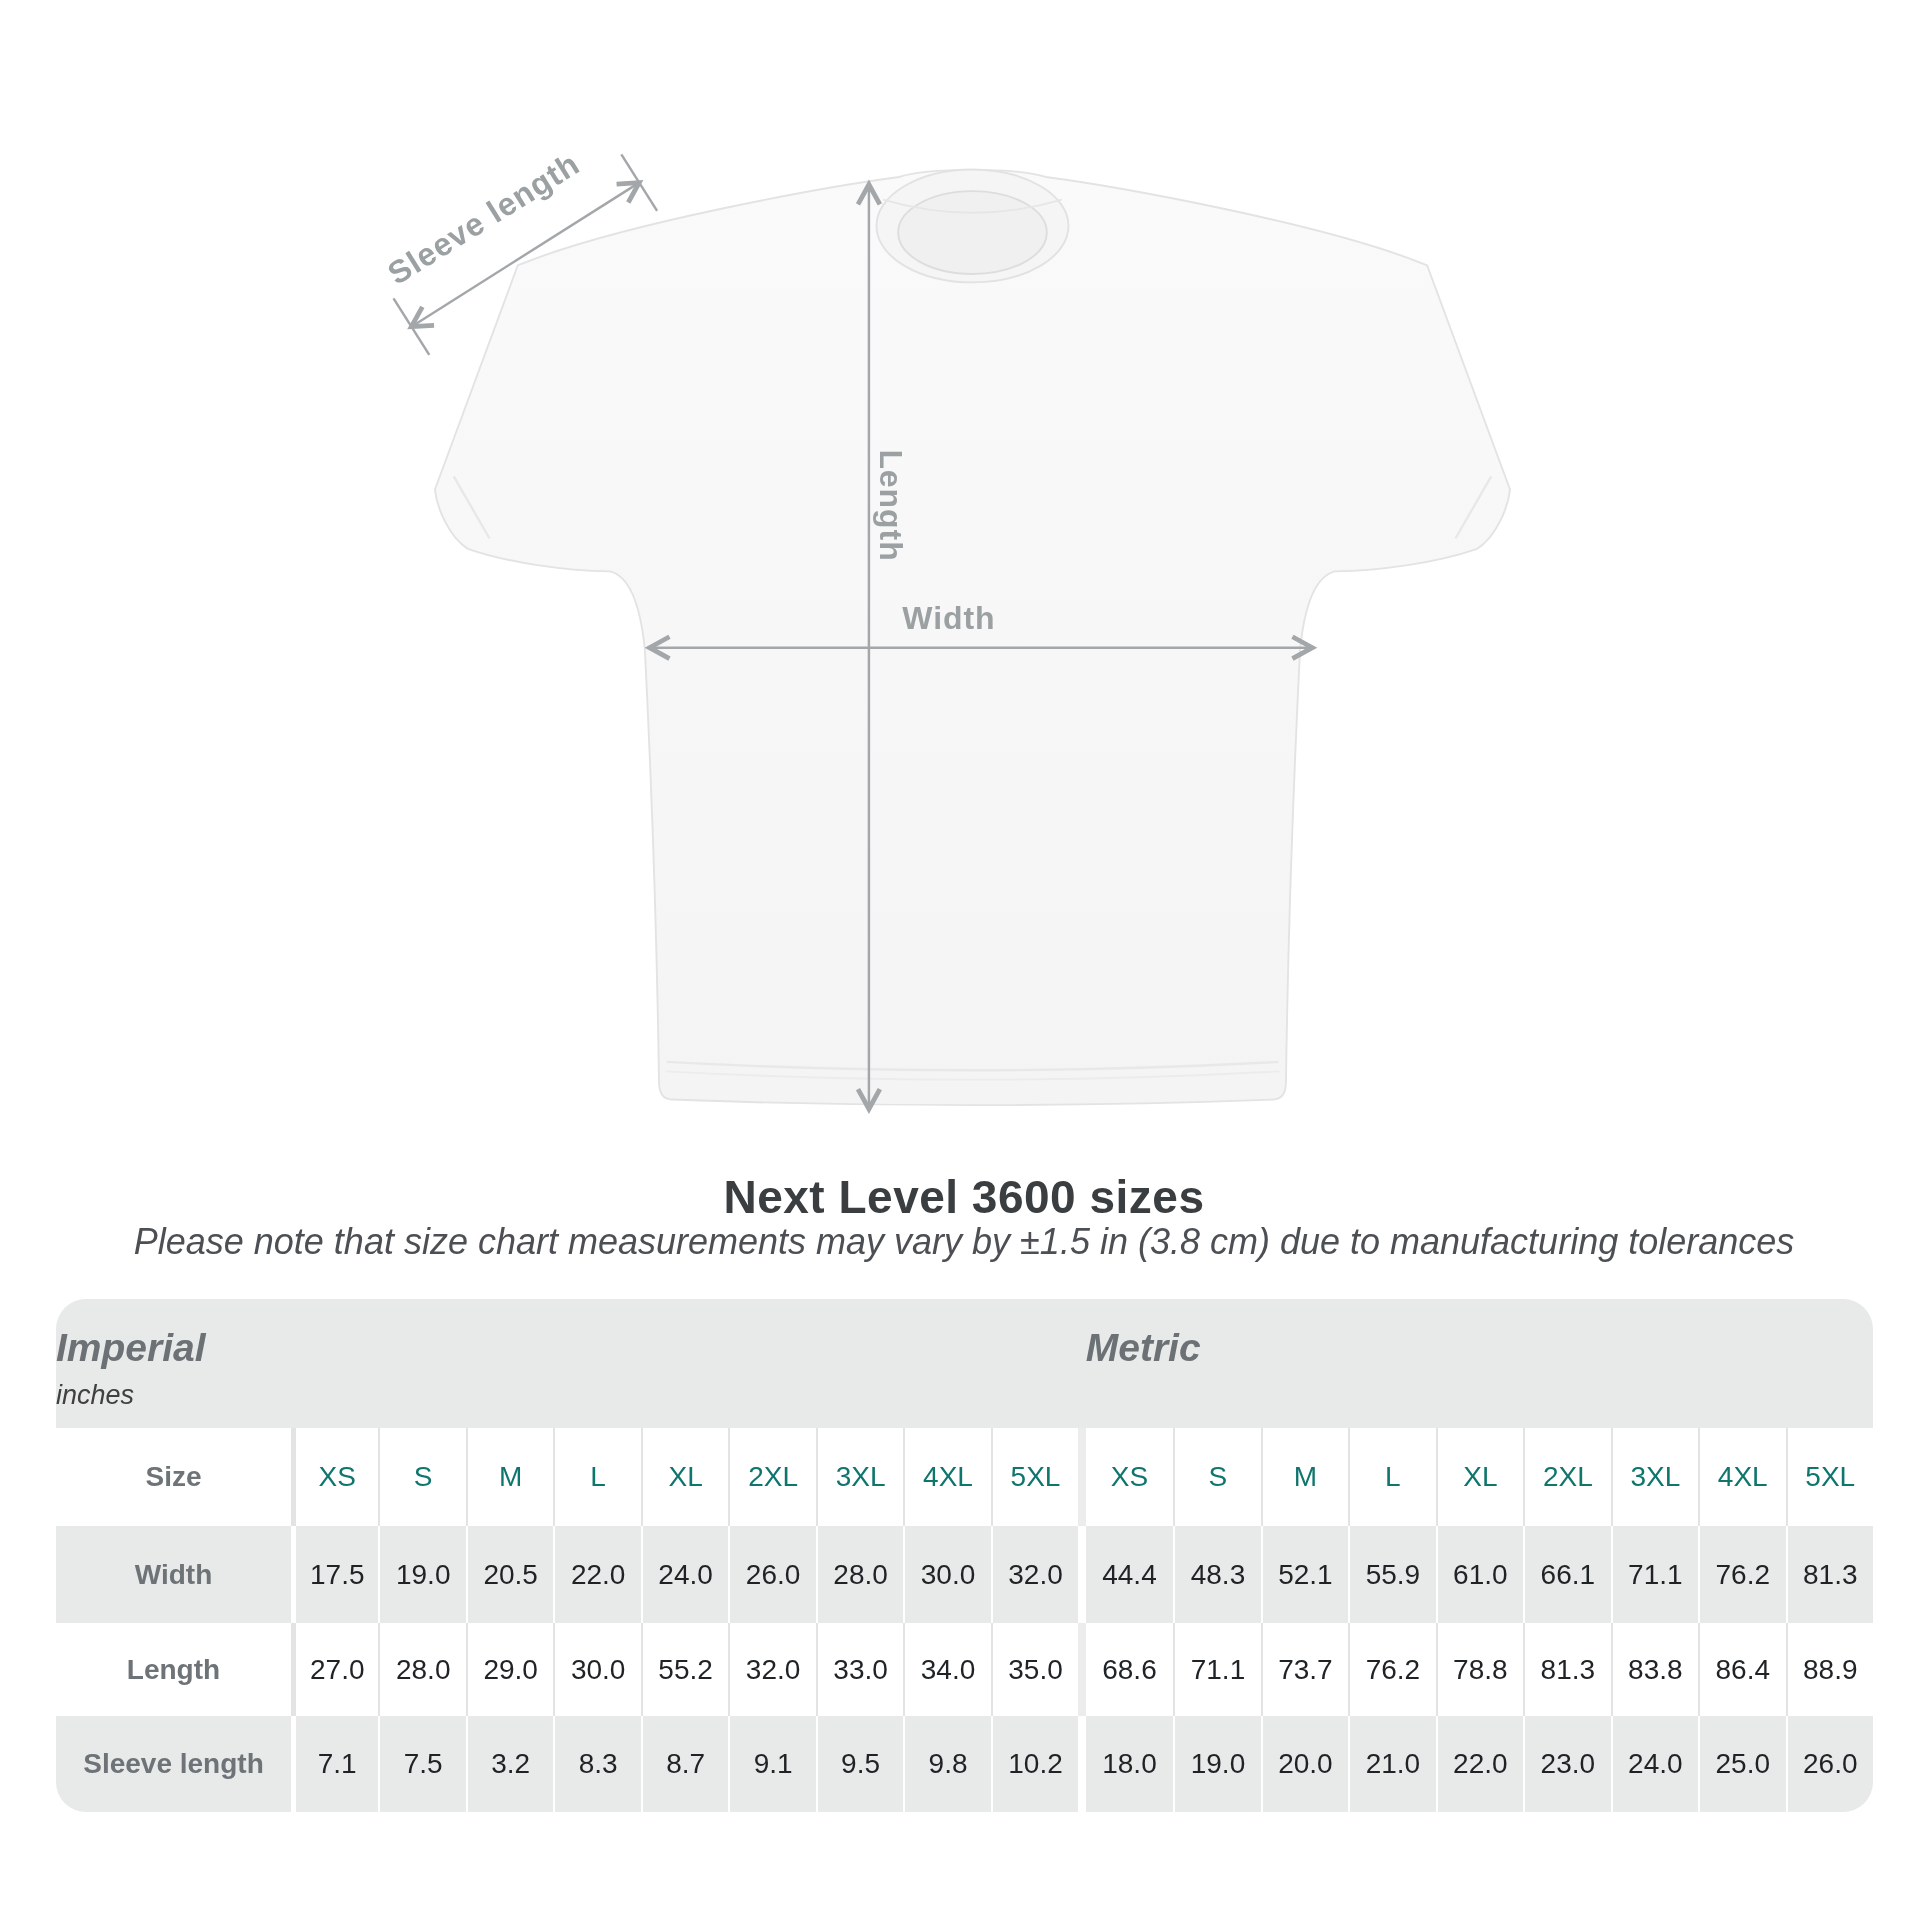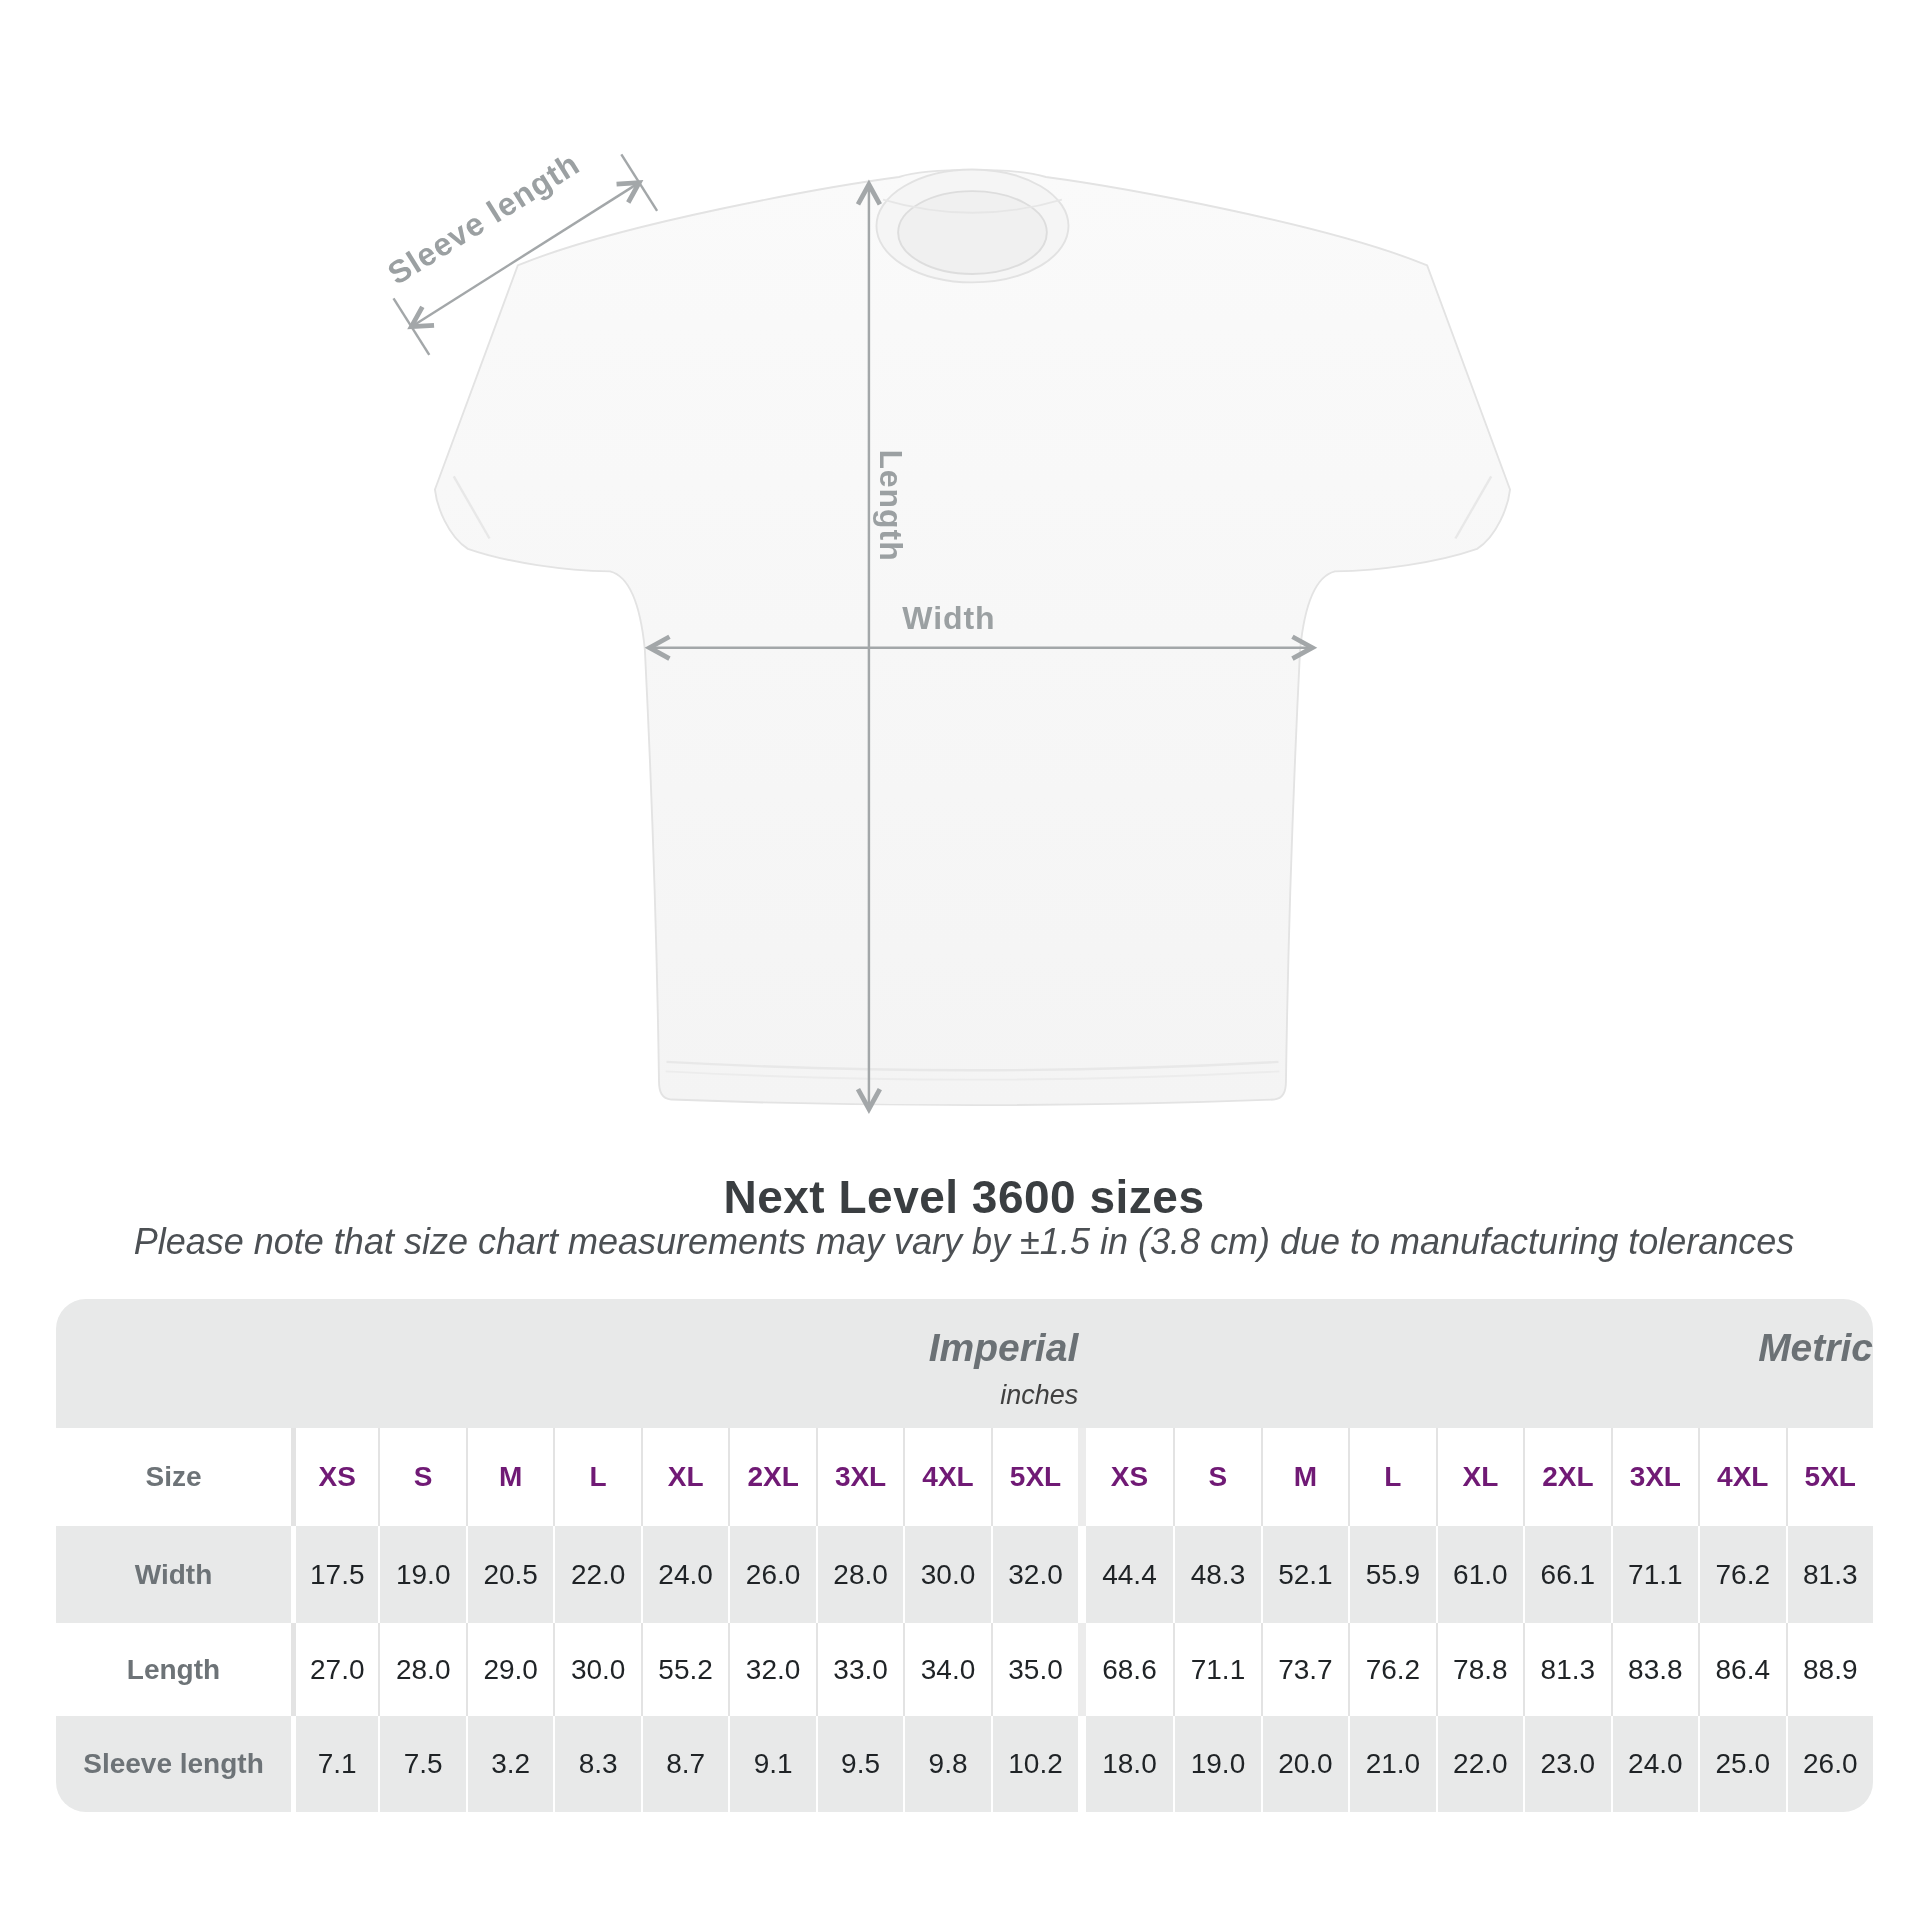--- a/index.html
+++ b/index.html
@@ -24,37 +24,37 @@
     position:absolute;left:56px;top:1299px;width:1817px;
     border-radius:30px;overflow:hidden;
   }
   .trow{
     display:grid;
     grid-template-columns:235px repeat(9,1fr) 7.5px repeat(9,1fr);
     align-items:stretch;
   }
   .band{height:129px;background:#e8e9e9;}
   .band .group{display:flex;flex-direction:column;justify-content:flex-start;
-    padding-top:28px;text-align:right;}
+    padding-top:28px;text-align:left;}
   .band .group-imperial{grid-column:1 / 11;}
   .band .group-metric{grid-column:12 / 21;}
   .group-label{font-size:39px;font-weight:bold;font-style:italic;color:#6b7175;line-height:41px;}
   .group-sublabel{font-size:27px;font-style:italic;color:#404040;line-height:38px;margin-top:7.5px;}
   .row-white{--sep:#e3e3e3;--spacer:#ececec;background:#ffffff;}
   .row-gray{--sep:#ffffff;--spacer:#ffffff;background:#e8e9e9;}
   .size-row{height:98px;}
   .cell{
     display:flex;align-items:center;justify-content:center;
     border-left:2.8px solid var(--sep);
     font-size:28px;color:#1f2326;text-align:center;
   }
   .cell.first{border-left-width:5.6px;}
   .cell.nosep{border-left:none;}
   .cell.lbl{border-left:none;font-weight:bold;color:#6d7377;font-size:28px;}
-  .cell.hdr{font-weight:bold;color:#701a75;font-size:28px;}
+  .cell.hdr{font-weight:normal;color:#0f766e;font-size:28px;}
   .spacer{background:var(--spacer);}
 </style>
 </head>
 <body>
 
 <div class="stage">
 
   <svg class="shirt-svg" viewBox="0 0 2048 2048">
     <defs>
       <linearGradient id="shirtGrad" x1="0" y1="0" x2="0" y2="1">

